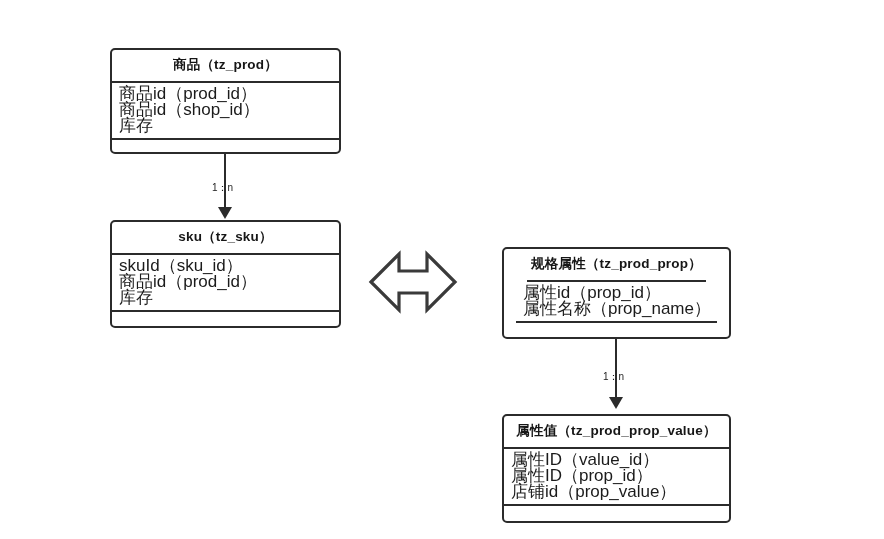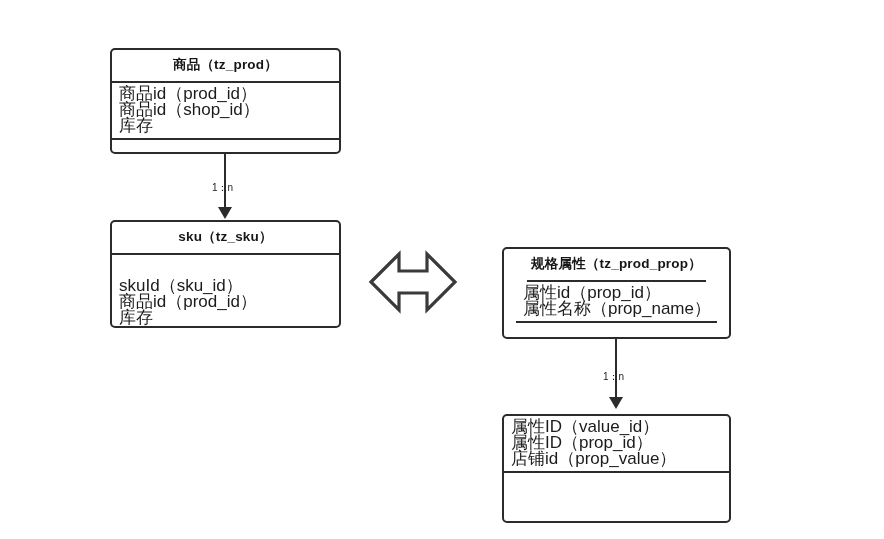--- a/index.html
+++ b/index.html
@@ -59,21 +59,21 @@
     white-space: nowrap;
     padding: 0 0 0 1px;
   }
   .entity-footer {
     flex: 1 1 auto;
     min-height: 18px;
   }
 
   
   #box-prod      { left: 110px; top: 40px;  width: 231px; height: 106px; }
-  #box-sku       { left: 110px; top: 212px; width: 231px; height: 108px; gap: 20px; }
+  #box-sku       { left: 110px; top: 212px; width: 231px; height: 108px; }
   #box-prop      { left: 502px; top: 239px; width: 229px; height: 92px; align-items: center;  }
   #box-propvalue { left: 502px; top: 406px; width: 229px; height: 109px; }
 
   
   .connector {
     position: absolute;
   }
   .conn-line {
     position: absolute;
     width: 0;
@@ -160,20 +160,21 @@
     <div class="entity-footer"></div>
   </div>
 
   <div class="connector" id="conn-prop-value">
     <div class="conn-line"></div>
     <div class="conn-label">1：n</div>
     <div class="conn-arrow"></div>
   </div>
 
   <div class="entity" id="box-propvalue">
+    <div class="entity-header">属性值（tz_prod_prop_value）</div>
     <div class="entity-fields">
       <div class="field-row">属性ID（value_id）</div>
       <div class="field-row">属性ID（prop_id）</div>
       <div class="field-row">店铺id（prop_value）</div>
     </div>
     <div class="entity-footer"></div>
   </div>
 
 </div>
 

